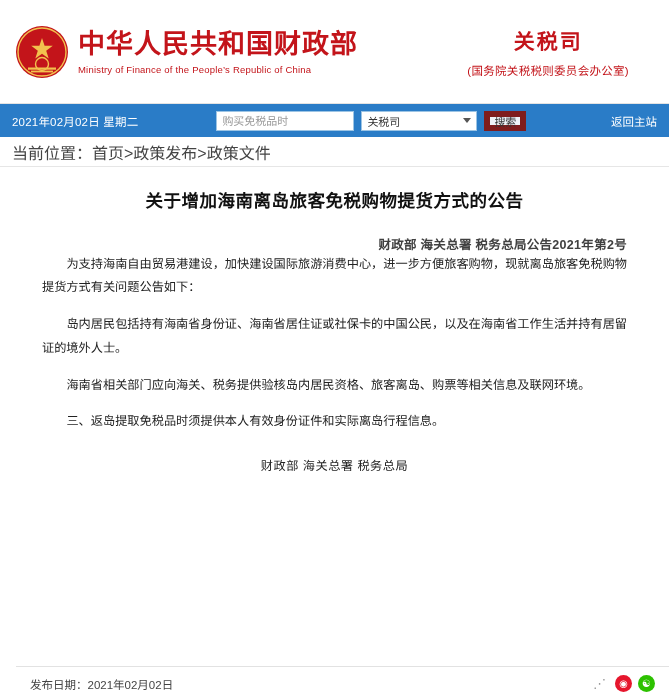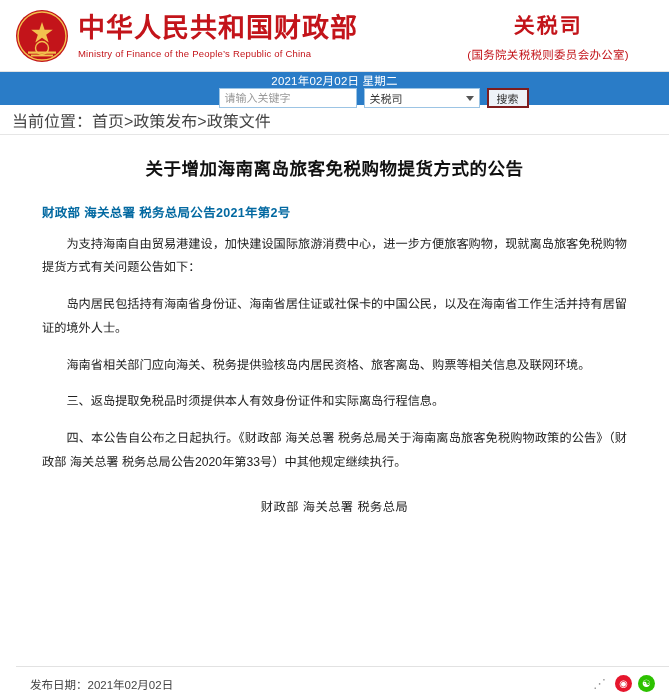--- a/index.html
+++ b/index.html
@@ -8,21 +8,21 @@
     width: 669px; height: 700px;
     background: #ffffff;
     font-family: "Liberation Sans", "DejaVu Sans", sans-serif;
     color: #222;
     overflow: hidden;
   }
   .page { width: 669px; height: 700px; position: relative; background: #fff; }
 
   
   .header {
-    height: 72px;
+    height: 104px;
     display: flex;
     align-items: center;
     padding: 0 14px;
     background: #ffffff;
     border-bottom: 1px solid #e3e3e3;
   }
   .emblem {
     width: 56px; height: 56px;
     flex: 0 0 56px;
     margin-right: 8px;
@@ -67,21 +67,20 @@
 
   
   .navbar {
     height: 33px;
     background: #2a7cc7;
     display: flex;
     align-items: center;
     padding: 0 12px;
     color: #fff;
     font-size: 11.5px;
-    flex-direction: column;
   }
   .nav-date { white-space: nowrap; letter-spacing: .2px; }
   .nav-center {
     margin-left: 78px;
     display: flex;
     align-items: center;
     gap: 7px;
   }
   .search-input {
     width: 138px; height: 20px;
@@ -108,21 +107,21 @@
   .select-box .caret {
     width: 0; height: 0;
     border-left: 4px solid transparent;
     border-right: 4px solid transparent;
     border-top: 5px solid #555;
   }
   .search-btn {
     height: 20px;
     min-width: 42px;
     background: #eef3f8;
-    border: 2px solid #7f1d1d;
+    border: 6px solid #7f1d1d;
     color: #333;
     font-size: 11px;
     display: flex;
     align-items: center;
     justify-content: center;
     cursor: pointer;
   }
   .nav-back {
     margin-left: auto;
     font-size: 11.5px;
@@ -148,28 +147,28 @@
   .doc-title {
     text-align: center;
     font-family: "DejaVu Serif", "Liberation Serif", serif;
     font-weight: bold;
     font-size: 17.5px;
     color: #111;
     letter-spacing: .5px;
     line-height: 1.4;
   }
   .doc-subtitle {
-    text-align: left;
+    text-align: right;
     font-weight: bold;
     font-size: 12.5px;
-    color: #0369a1;
+    color: #404040;
     margin-top: 20px;
     letter-spacing: .3px;
   }
-  .body-text { margin-top: 12px; }
+  .body-text { margin-top: 0; }
   .body-text p {
     margin: 0 0 13px 0;
     font-size: 12.2px;
     line-height: 1.95;
     color: #222;
     text-align: justify;
     text-indent: 2em;
   }
   .signature {
     margin-top: 22px;
@@ -245,41 +244,40 @@
     </div>
     <div class="header-right">
       <div class="dept-title">关税司</div>
       <div class="dept-sub">(国务院关税税则委员会办公室)</div>
     </div>
   </div>
 
   <div class="navbar">
     <div class="nav-date">2021年02月02日 星期二</div>
     <div class="nav-center">
-      <div class="search-input">请输入关键字</div>
+      <div class="search-input">购买免税品时</div>
       <div class="select-box">
         <span>关税司</span>
         <span class="caret"></span>
       </div>
       <div class="search-btn">搜索</div>
     </div>
     <div class="nav-back">返回主站</div>
   </div>
 
   <div class="breadcrumb">当前位置：首页&gt;政策发布&gt;政策文件</div>
 
   <div class="article">
     <div class="doc-title">关于增加海南离岛旅客免税购物提货方式的公告</div>
     <div class="doc-subtitle">财政部 海关总署 税务总局公告2021年第2号</div>
     <div class="body-text">
       <p>为支持海南自由贸易港建设，加快建设国际旅游消费中心，进一步方便旅客购物，现就离岛旅客免税购物提货方式有关问题公告如下：</p>
       <p>岛内居民包括持有海南省身份证、海南省居住证或社保卡的中国公民，以及在海南省工作生活并持有居留证的境外人士。</p>
       <p>海南省相关部门应向海关、税务提供验核岛内居民资格、旅客离岛、购票等相关信息及联网环境。</p>
       <p>三、返岛提取免税品时须提供本人有效身份证件和实际离岛行程信息。</p>
-      <p>四、本公告自公布之日起执行。《财政部 海关总署 税务总局关于海南离岛旅客免税购物政策的公告》（财政部 海关总署 税务总局公告2020年第33号）中其他规定继续执行。</p>
     </div>
     <div class="signature">财政部 海关总署 税务总局</div>
   </div>
 
   <div class="footer">
     <div>发布日期：2021年02月02日</div>
     <div class="share-area">
       <span class="share-dots">⋰</span>
       <span class="share-icon weibo">
           <span class="glyph">◉</span>

